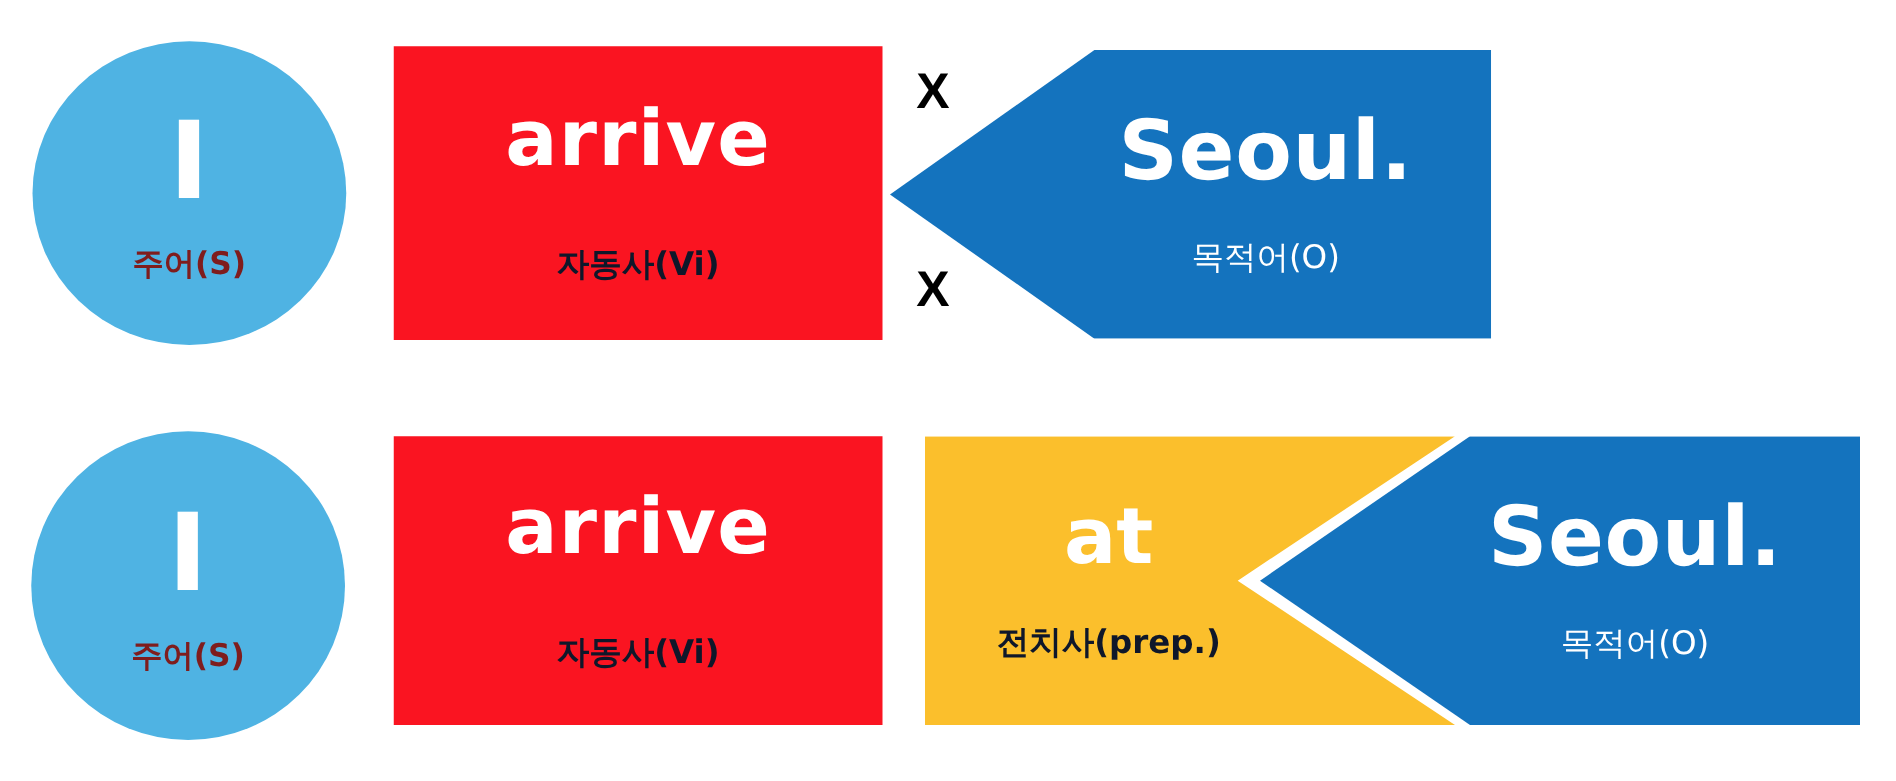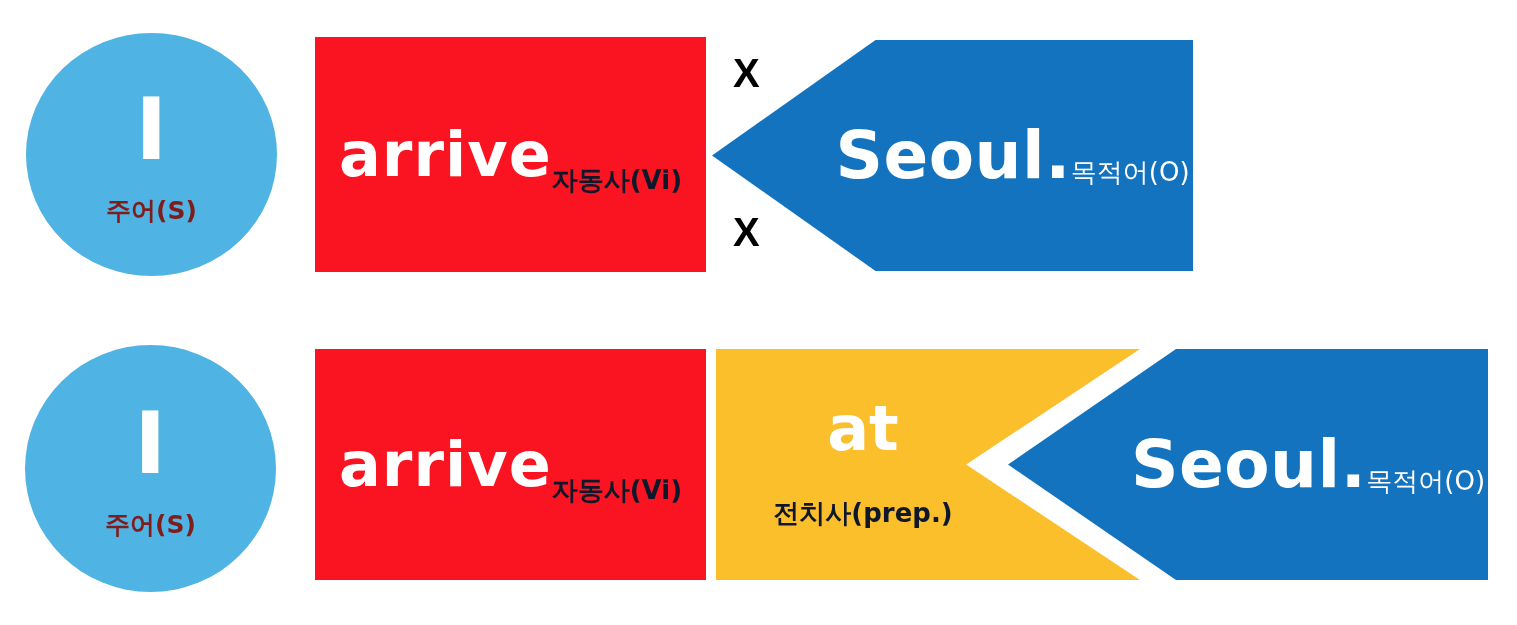--- a/index.html
+++ b/index.html
@@ -33,21 +33,21 @@
     color:#7f1d1d;
     font-weight:700;
     font-size:25px;
     margin-top:26px;
   }
 
   
   .verb{
     position:absolute;
     display:flex;
-    flex-direction:row;
+    flex-direction:column;
     align-items:center;
     justify-content:center;
   }
   .verb .word{
     color:#ffffff;
     font-weight:700;
     font-size:62px;
     line-height:1;
     letter-spacing:1px;
   }
@@ -55,21 +55,21 @@
     color:#0f172a;
     font-weight:700;
     font-size:26px;
     margin-top:52px;
   }
 
   
   .arrowblk{
     position:absolute;
     display:flex;
-    flex-direction:row;
+    flex-direction:column;
     align-items:center;
     justify-content:center;
   }
   .arrowblk .word{
     color:#ffffff;
     font-weight:700;
     font-size:66px;
     line-height:1;
     letter-spacing:0.5px;
   }
@@ -112,21 +112,21 @@
   }
 
   
   #circle-top   {left:26px;  top:33px;  width:251px; height:243px;}
   #circle-bot   {left:25px;  top:345px; width:251px; height:247px;}
   #verb-top     {left:315px; top:37px;  width:391px; height:235px;}
   #verb-bot     {left:315px; top:349px; width:391px; height:231px;}
   #obj-top      {left:712px; top:40px;  width:481px; height:231px;
                  clip-path:polygon(34% 0%, 100% 0%, 100% 100%, 34% 100%, 0% 50%);
                  padding-left:120px; box-sizing:border-box;}
-  #prep-bot     {left:716px; top:349px; width:424px; height:231px;
+  #prep-bot     {left:740px; top:349px; width:424px; height:231px;
                  clip-path:polygon(0% 0%, 100% 0%, 59% 50%, 100% 100%, 0% 100%);
                  padding-right:130px; box-sizing:border-box;}
   #obj-bot      {left:1008px;top:349px; width:480px;height:231px;
                  clip-path:polygon(35% 0%, 100% 0%, 100% 100%, 35% 100%, 0% 50%);
                  padding-left:120px; box-sizing:border-box;}
   #x-top        {left:733px; top:53px;}
   #x-bottom     {left:733px; top:212px;}
 </style>
 </head>
 <body>

